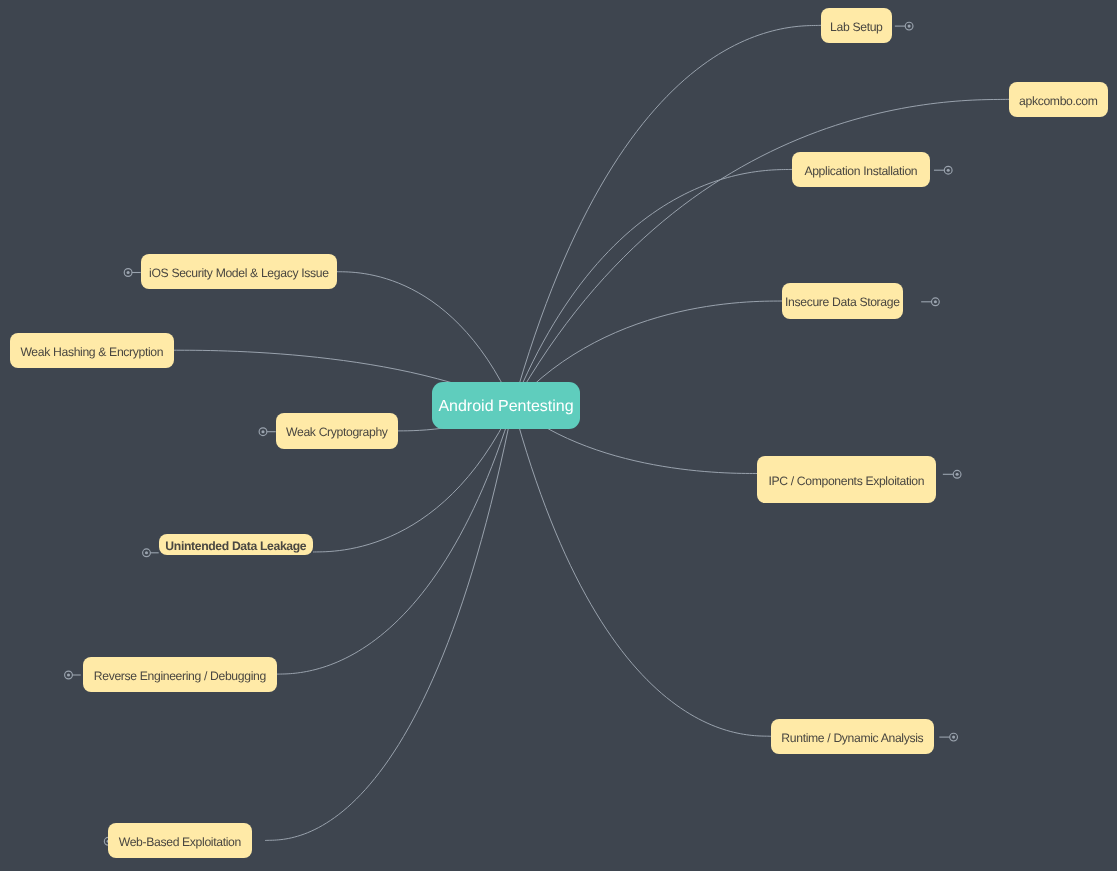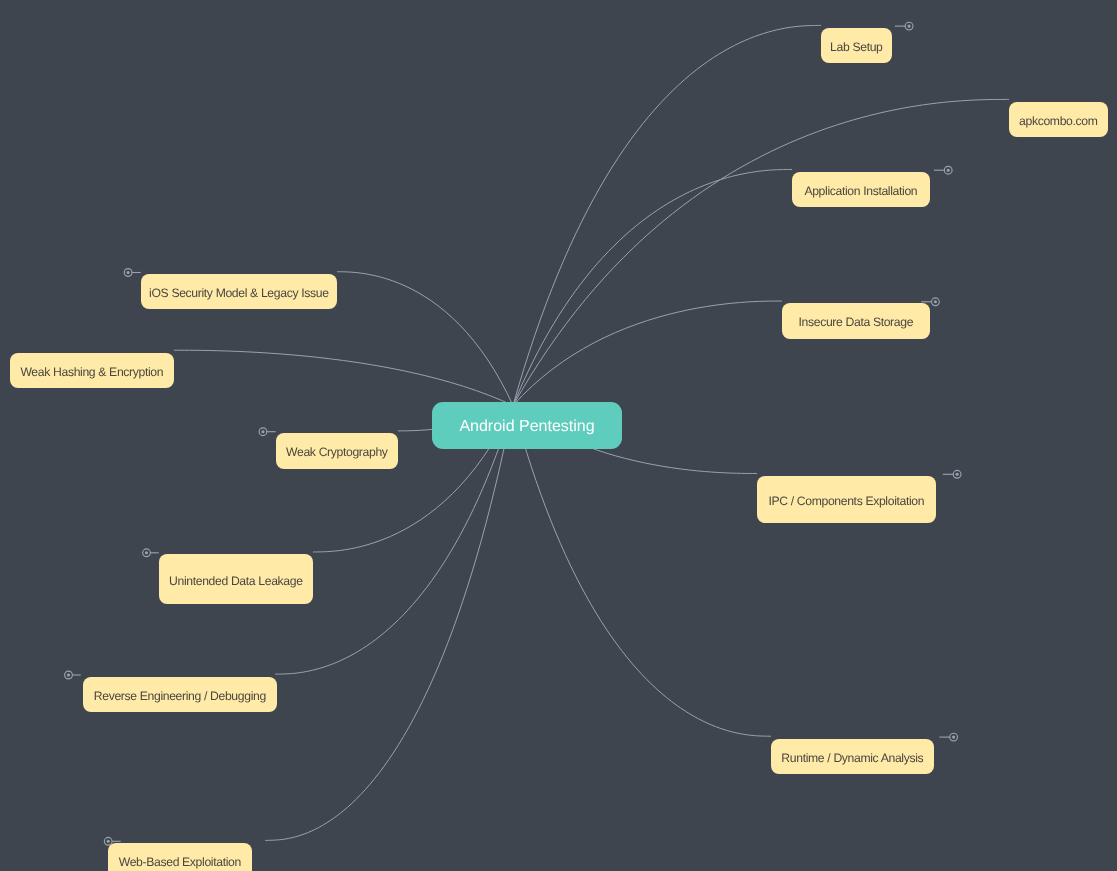--- a/index.html
+++ b/index.html
@@ -3,21 +3,21 @@
 <meta charset="utf-8">
 <title>Mindmap</title>
 <style>
   html,body{margin:0;padding:0;}
   body{width:1117px;height:871px;background:#3e454f;overflow:hidden;
        font-family:"Liberation Sans",sans-serif;-webkit-font-smoothing:antialiased;text-rendering:geometricPrecision;}
   #canvas{position:relative;width:1117px;height:871px;}
   svg.links,svg.toggles{position:absolute;left:0;top:0;width:1117px;height:871px;}
   svg.links{pointer-events:none;}
   .node{position:absolute;border-radius:8px;display:flex;align-items:center;
-        justify-content:center;box-sizing:border-box;white-space:nowrap;margin-top:20px;}
+        justify-content:center;box-sizing:border-box;white-space:nowrap;}
   .node.branch{background:#ffeaa7;color:#4a4741;font-size:12.2px;letter-spacing:-0.35px;}
   .node.branch span{margin-right:0.35px;position:relative;top:1.5px;}
   .node.root{border-radius:11px;background:#5fcdbd;color:#ffffff;font-size:16px;}
   .node.root span{position:relative;top:1.5px;}
 </style>
 </head>
 <body>
 
 <div id="canvas">
 
@@ -84,49 +84,49 @@
       </g>
       <g>
         <path d="M131.95 272.50 H140.70" stroke="#9aa3ae" stroke-width="1.1" fill="none"></path>
         <circle cx="128.1" cy="272.5" r="3.875" stroke="#9aa3ae" stroke-width="1.15" fill="none"></circle>
         <circle cx="128.1" cy="272.5" r="1.55" fill="#9aa3ae"></circle>
       </g>
     </svg>
 
   <div id="nodes">
 
-    <div class="node root" id="root-node" style="left: 432px; top: 382px; width: 190px; height: 47px;">
+    <div class="node root" id="root-node" style="left: 432px; top: 382px; width: 148px; height: 47px;">
       <span>Android Pentesting</span>
     </div>
 
     <div class="node branch" style="left: 821px; top: 7.6px; width: 71px; height: 35.4px;">
       <span>Lab Setup</span>
     </div>
     <div class="node branch" style="left: 1009px; top: 81.6px; width: 99px; height: 35.4px;">
       <span>apkcombo.com</span>
     </div>
     <div class="node branch" style="left: 792px; top: 151.7px; width: 138px; height: 35.4px;">
       <span>Application Installation</span>
     </div>
-    <div class="node branch" style="left: 782px; top: 283.3px; width: 148px; height: 35.4px;">
+    <div class="node branch" style="left: 782px; top: 283.3px; width: 121px; height: 35.4px;">
       <span>Insecure Data Storage</span>
     </div>
     <div class="node branch" style="left: 757px; top: 455.8px; width: 179px; height: 47px;">
       <span>IPC / Components Exploitation</span>
     </div>
     <div class="node branch" style="left: 771px; top: 718.6px; width: 163px; height: 35.4px;">
       <span>Runtime / Dynamic Analysis</span>
     </div>
     <div class="node branch" style="left: 108px; top: 822.8px; width: 144px; height: 35.4px;">
       <span>Web-Based Exploitation</span>
     </div>
     <div class="node branch" style="left: 83px; top: 656.5px; width: 194px; height: 35.4px;">
       <span>Reverse Engineering / Debugging</span>
     </div>
-    <div class="node branch" style="left: 159px; top: 534.3px; width: 154px; height: 50px;">
+    <div class="node branch" style="left: 159px; top: 534.3px; width: 154px; height: 21px; font-weight: bold;">
       <span>Unintended Data Leakage</span>
     </div>
     <div class="node branch" style="left: 276px; top: 413.2px; width: 122px; height: 35.4px;">
       <span>Weak Cryptography</span>
     </div>
     <div class="node branch" style="left: 10px; top: 332.5px; width: 164px; height: 35.4px;">
       <span>Weak Hashing &amp; Encryption</span>
     </div>
     <div class="node branch" style="left: 141px; top: 254px; width: 196px; height: 35.4px;">
       <span>iOS Security Model &amp; Legacy Issue</span>

